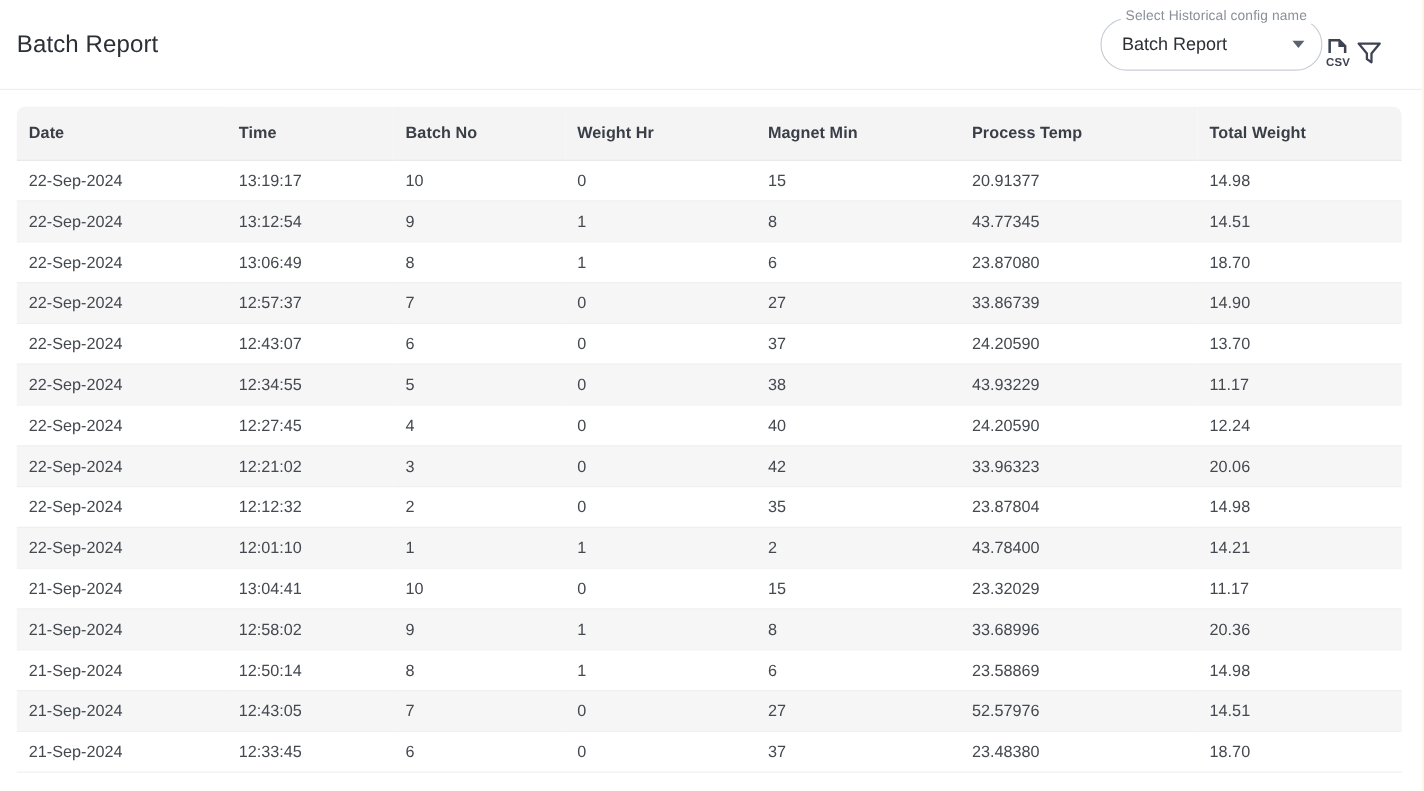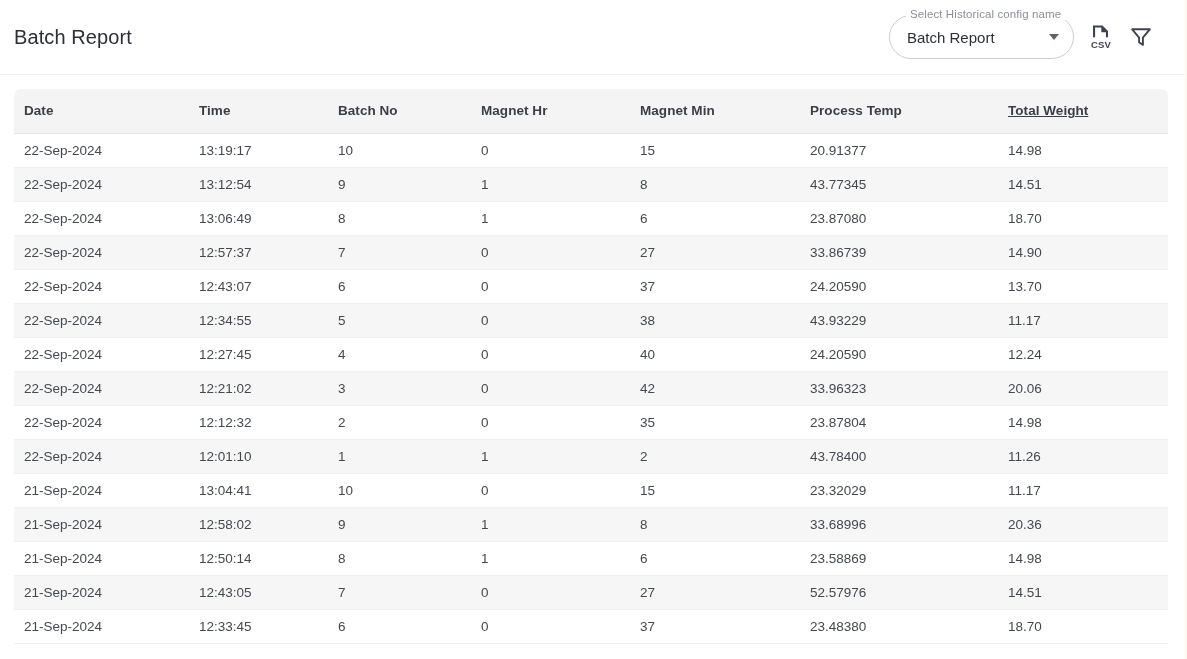--- a/index.html
+++ b/index.html
@@ -27,22 +27,21 @@
   }
   .page-title {
     font-size: 20px;
     font-weight: 400;
     color: #2b2f36;
     letter-spacing: .1px;
   }
   .header-actions {
     margin-left: auto;
     display: flex;
-    align-items: center;
-    gap: 14px;
+    align-items: flex-end;
     padding-right: 17px;
   }
 
   
   .select-field {
     position: relative;
     width: 185px;
     height: 44px;
     border: 1px solid #c9ced6;
     border-radius: 24px;
@@ -99,21 +98,21 @@
     color: #3a3f47;
     font-size: 13.5px;
     font-weight: bold;
     text-align: left;
     padding: 12px 0 12px 10px;
     height: 44px;
     border-bottom: 1px solid #e3e4e6;
     letter-spacing: .05px;
   }
   thead th:first-child { border-top-left-radius: 7px; padding-left: 10px; }
-  thead th:last-child  { border-top-right-radius: 7px; text-decoration: underline; }
+  thead th:last-child  { border-top-right-radius: 7px; }
 
   tbody td {
     font-size: 13.5px;
     color: #44494f;
     padding: 0 0 0 10px;
     height: 34px;
     vertical-align: middle;
     border-bottom: 1px solid #f0f0f1;
     white-space: nowrap;
   }
@@ -174,21 +173,21 @@
         <col class="c-mhr">
           <col class="c-mmin">
           <col class="c-temp">
           <col class="c-weight">
       </colgroup>
       <thead>
         <tr>
           <th>Date</th>
           <th>Time</th>
           <th>Batch No</th>
-          <th>Magnet Hr</th>
+          <th>Weight Hr</th>
           <th>Magnet Min</th>
           <th>Process Temp</th>
           <th>Total Weight</th>
         </tr>
       </thead>
       <tbody id="table-body">
           <tr>
             <td>22-Sep-2024</td>
             <td>13:19:17</td>
             <td>10</td>
@@ -269,21 +268,21 @@
             <td>23.87804</td>
             <td>14.98</td>
           </tr>
           <tr>
             <td>22-Sep-2024</td>
             <td>12:01:10</td>
             <td>1</td>
             <td>1</td>
             <td>2</td>
             <td>43.78400</td>
-            <td>11.26</td>
+            <td>14.21</td>
           </tr>
           <tr>
             <td>21-Sep-2024</td>
             <td>13:04:41</td>
             <td>10</td>
             <td>0</td>
             <td>15</td>
             <td>23.32029</td>
             <td>11.17</td>
           </tr>

